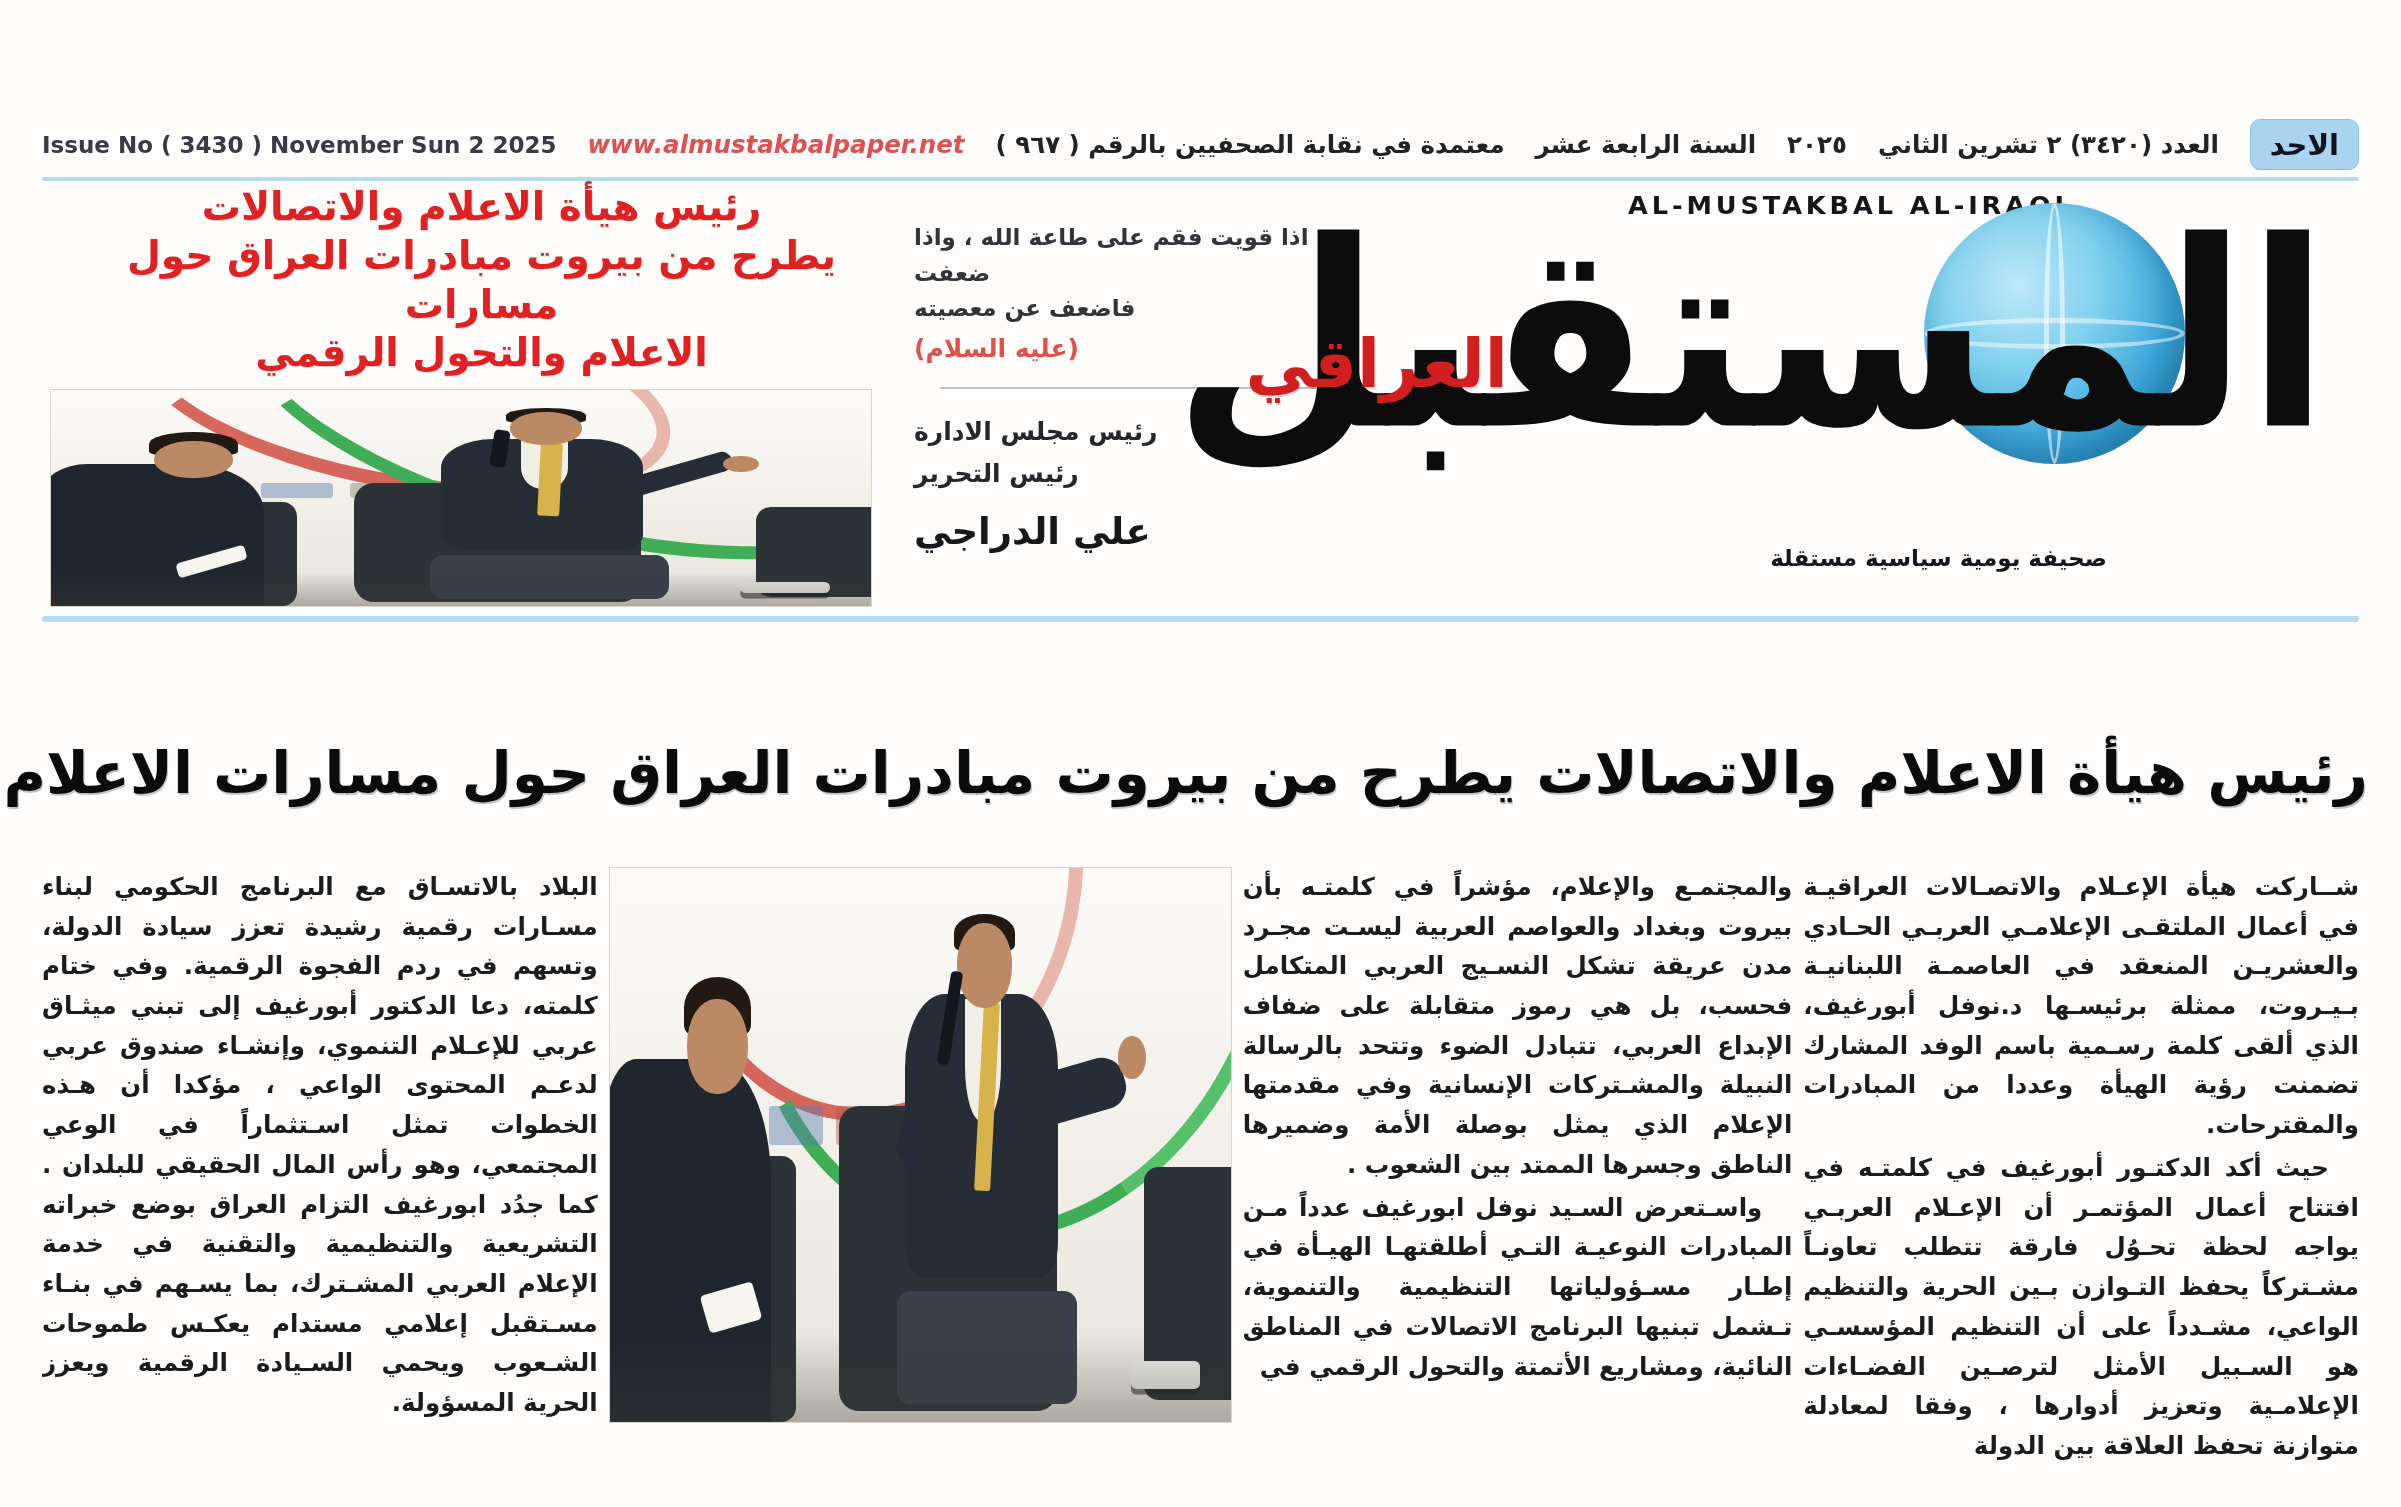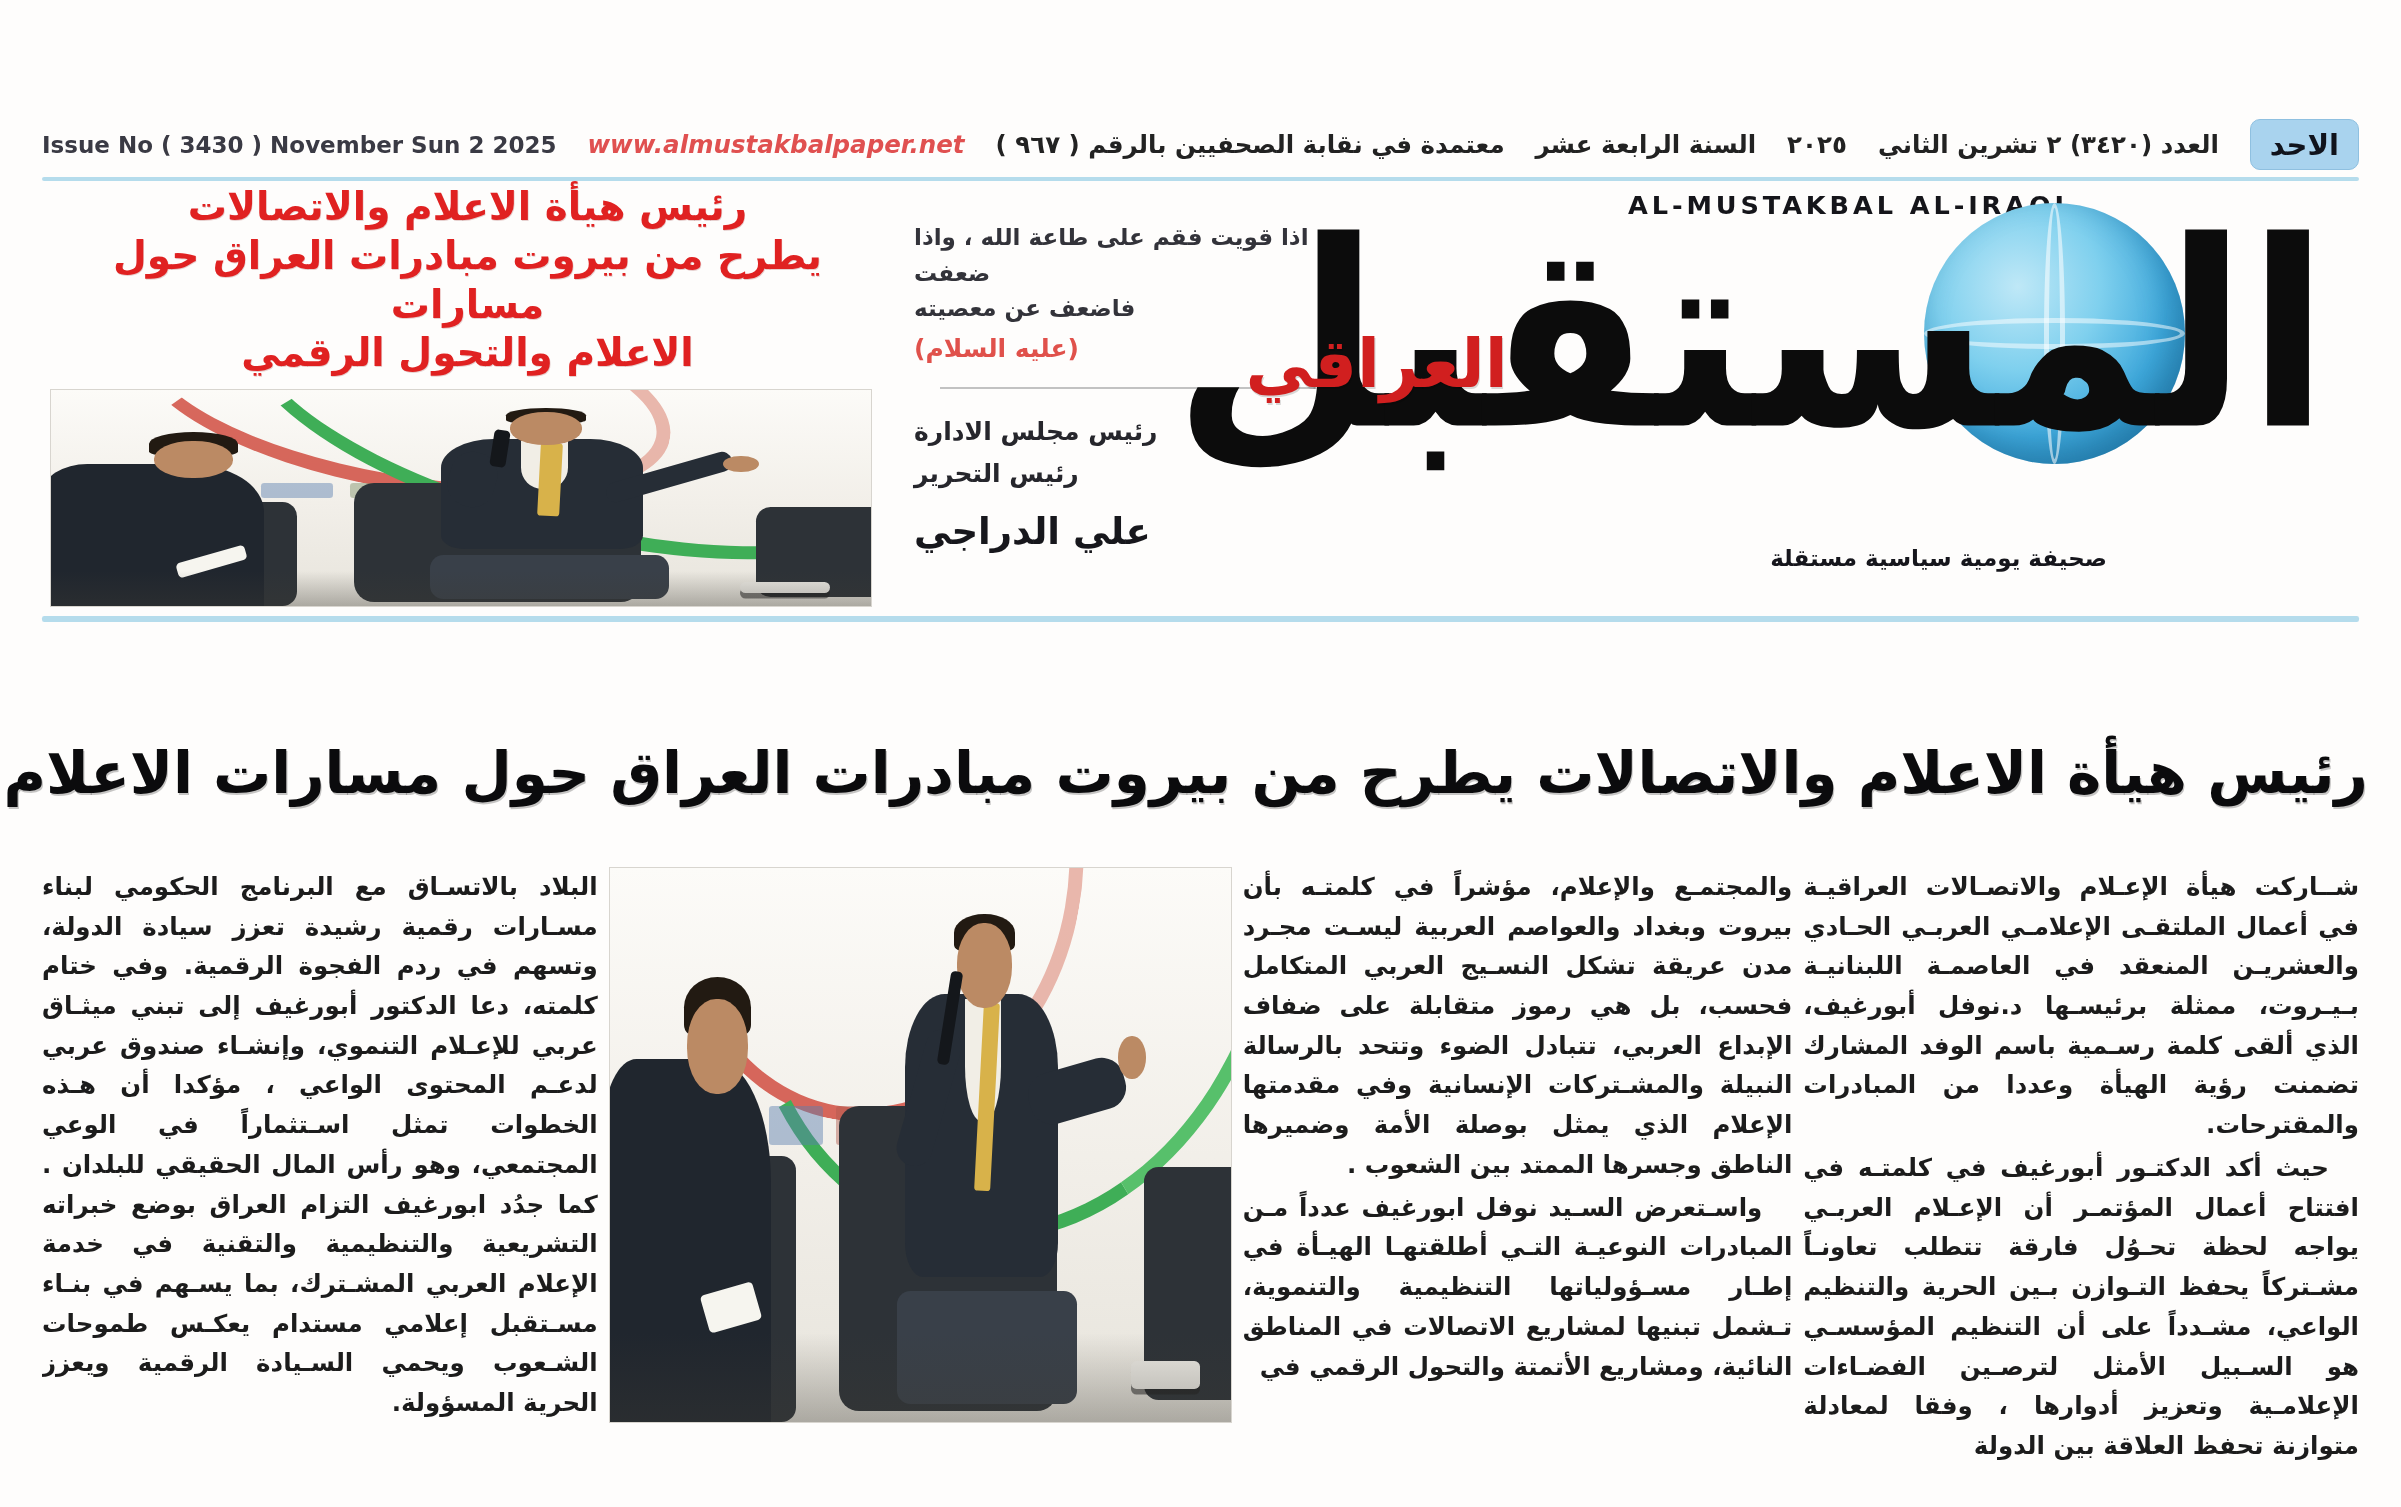--- a/index.html
+++ b/index.html
@@ -48,21 +48,21 @@
 
   
   .quote-box{position:absolute;left:914px;top:220px;width:428px;text-align:left;direction:rtl;}
   .quote-box .q{font-size:23px;font-weight:700;color:#33333a;line-height:1.55;}
   .quote-box .attr{margin-top:23px;font-size:25px;font-weight:800;color:#e0514b;line-height:1.5;}
   .quote-box .div{margin:19px auto 22px;width:88%;height:2.2px;background:#c2c2c2;}
   .quote-box .role{font-size:25px;font-weight:700;color:#26262c;line-height:1.7;}
   .quote-box .editor{margin-top:14.5px;font-size:37px;font-weight:900;color:#17171c;}
 
   
-  .top-story{position:absolute;left:42px;top:183px;width:851px;direction:rtl;}
+  .top-story{position:absolute;left:56px;top:183px;width:851px;direction:rtl;}
   .top-story .red{color:var(--accent-red);font-weight:900;font-size:39px;line-height:1.25;
     text-align:center;text-shadow:0.6px 1.1px 0 rgba(120,0,0,.18);}
   .pref{position:absolute;left:22px;top:281px;display:flex;align-items:center;gap:7.8px;direction:ltr;}
   .pref .pnum{font-size:25.6px;font-weight:900;color:#222;}
   .pref .tri{width:0;height:0;border-top:19px solid transparent;border-bottom:19px solid transparent;
     border-right:61px solid #e89a82;}
   .pref .tri2{width:0;height:0;margin-left:-48px;border-top:12.2px solid transparent;
     border-bottom:12.2px solid transparent;border-right:39px solid #d63c2e;}
 
   
@@ -226,21 +226,21 @@
 
   <div class="headline">رئيس هيأة الاعلام والاتصالات يطرح من بيروت مبادرات العراق حول مسارات الاعلام والتحول الرقمي</div>
 
   <div class="body-wrap">
     <div class="body-col col-1">
       <p>شــاركت هيأة الإعـلام والاتصـالات العراقيـة في أعمال الملتقـى الإعلامـي العربـي الحـادي والعشريـن المنعقد في العاصمـة اللبنانيـة بـيـروت، ممثلة برئيسـها د.نوفل أبورغيف، الذي ألقى كلمة رسـمية باسم الوفد المشارك تضمنت رؤية الهيأة وعددا من المبادرات والمقترحات.</p>
       <p>حيث أكد الدكتـور أبورغيف في كلمتـه في افتتاح أعمال المؤتمـر أن الإعـلام العربـي يواجه لحظة تحـوُل فارقة تتطلب تعاونـاً مشـتركاً يحفظ التـوازن بـين الحرية والتنظيم الواعي، مشـدداً على أن التنظيم المؤسسـي هو السـبيل الأمثل لترصـين الفضـاءات الإعلامـية وتعزيز أدوارها ، وفقا لمعادلة متوازنة تحفظ العلاقة بين الدولة</p>
     </div>
     <div class="body-col col-2">
       <p>والمجتمـع والإعلام، مؤشراً في كلمتـه بأن بيروت وبغداد والعواصم العربية ليسـت مجـرد مدن عريقة تشكل النسـيج العربي المتكامل فحسب، بل هي رموز متقابلة على ضفاف الإبداع العربي، تتبادل الضوء وتتحد بالرسالة النبيلة والمشـتركات الإنسانية وفي مقدمتها الإعلام الذي يمثل بوصلة الأمة وضميرها الناطق وجسرها الممتد بين الشعوب .</p>
-      <p>واسـتعرض السـيد نوفل ابورغيف  عدداً مـن المبادرات النوعيـة التـي أطلقتهـا الهيـأة في إطـار مسـؤولياتها التنظيمية والتنموية، تـشمل تبنيها لمشاريع الاتصالات في المناطق النائية، ومشاريع الأتمتة والتحول الرقمي في</p>
+      <p>واسـتعرض السـيد نوفل ابورغيف  عدداً مـن المبادرات النوعيـة التـي أطلقتهـا الهيـأة في إطـار مسـؤولياتها التنظيمية والتنموية، تـشمل تبنيها البرنامج الاتصالات في المناطق النائية، ومشاريع الأتمتة والتحول الرقمي في</p>
     </div>
     <div class="photo-main">
       <div class="scene">
         <div class="sw sw-red"></div>
         <div class="sw sw-green"></div>
         <div class="logo-strip">
           <div class="logo-chip"></div>
             <div class="logo-chip"></div>
           <div class="logo-chip"></div>
             <div class="logo-chip"></div>

